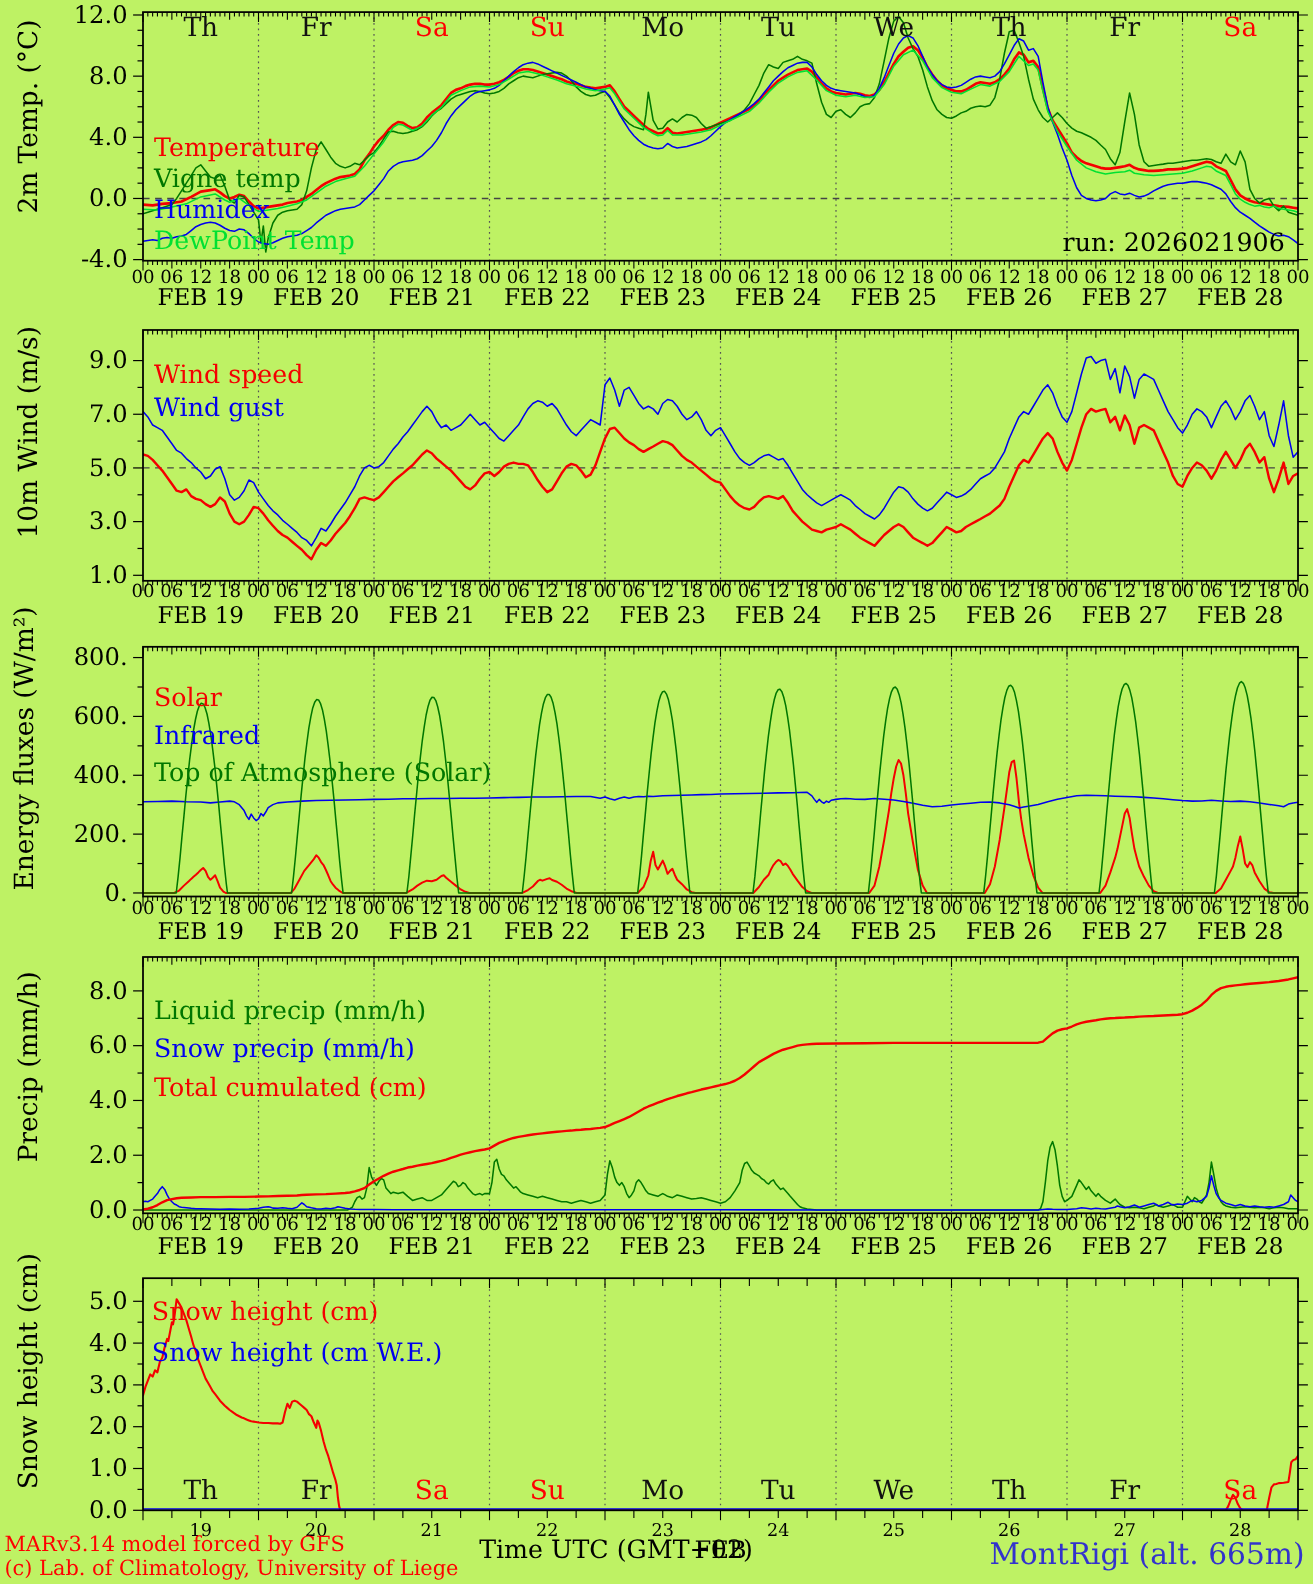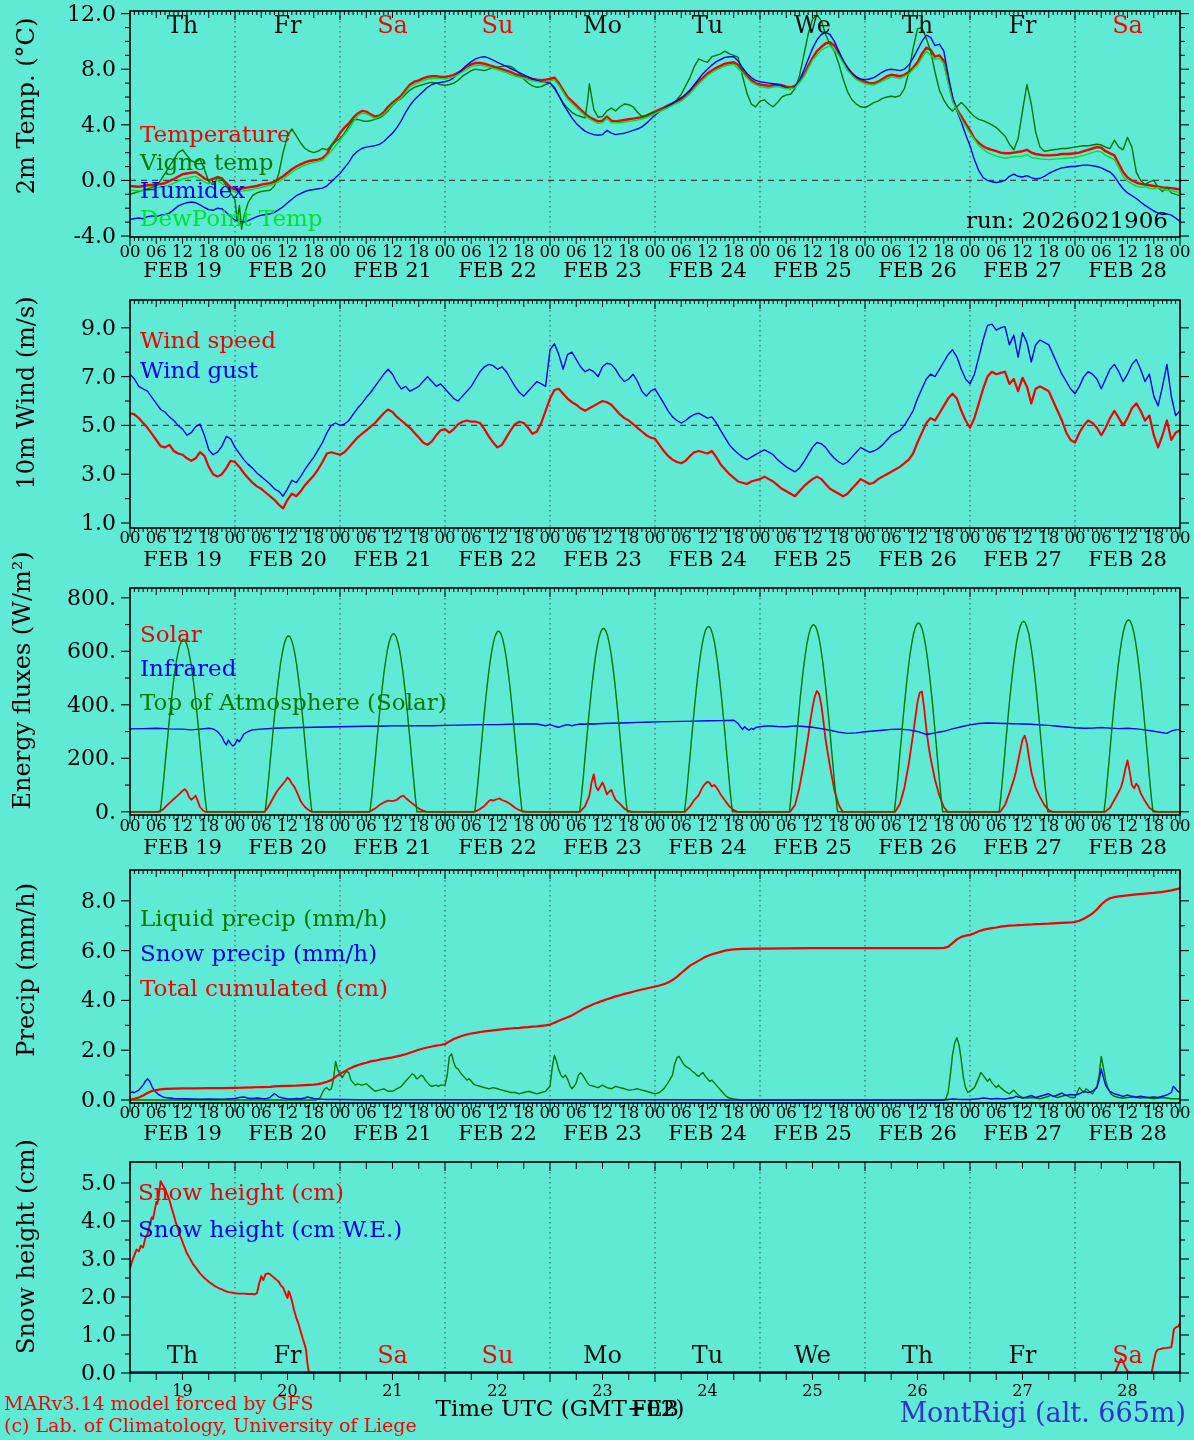--- a/index.html
+++ b/index.html
@@ -1,16 +1,16 @@
 <!DOCTYPE html>
 <html><head>
 <meta charset="utf-8">
 <style>
   html,body{margin:0;padding:0;background:#ffffff;}
-  .page{position:relative;width:1194px;height:1440px;background:#5eead4;overflow:hidden;
+  .page{position:relative;width:1194px;height:1440px;background:#bef264;overflow:hidden;
         font-family:"DejaVu Serif", "Liberation Serif", serif;}
   svg text{font-family:"DejaVu Serif", "Liberation Serif", serif;}
 </style>
 </head>
 <body>
 
 <div class="page">
   <svg id="chart" width="1194" height="1440" viewBox="0 0 1194 1440">
       <g>
         <line x1="235" y1="11" x2="235" y2="237" stroke="#555555" stroke-width="1.1" stroke-dasharray="1.5 3.5"></line>

